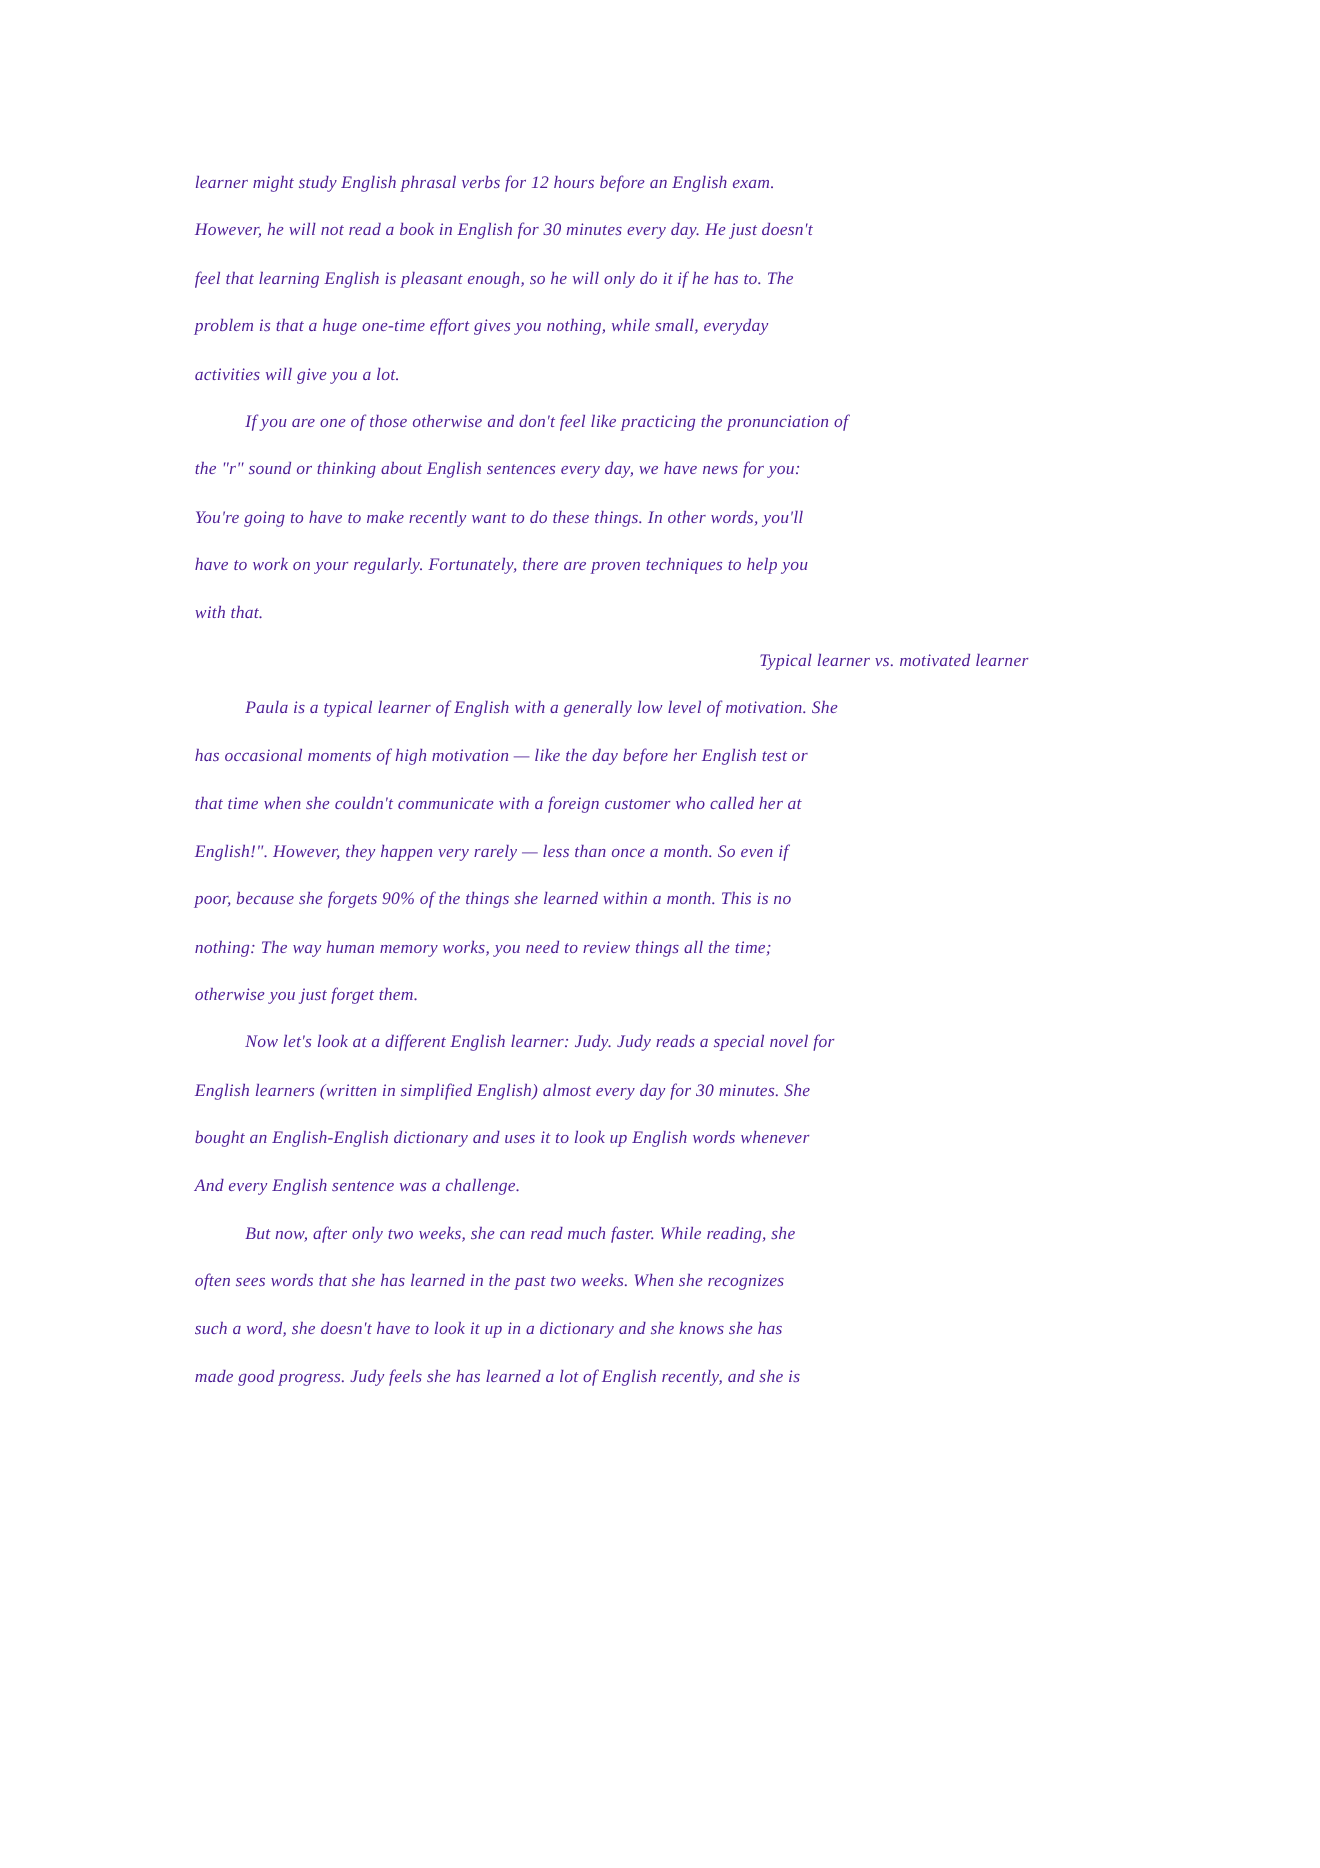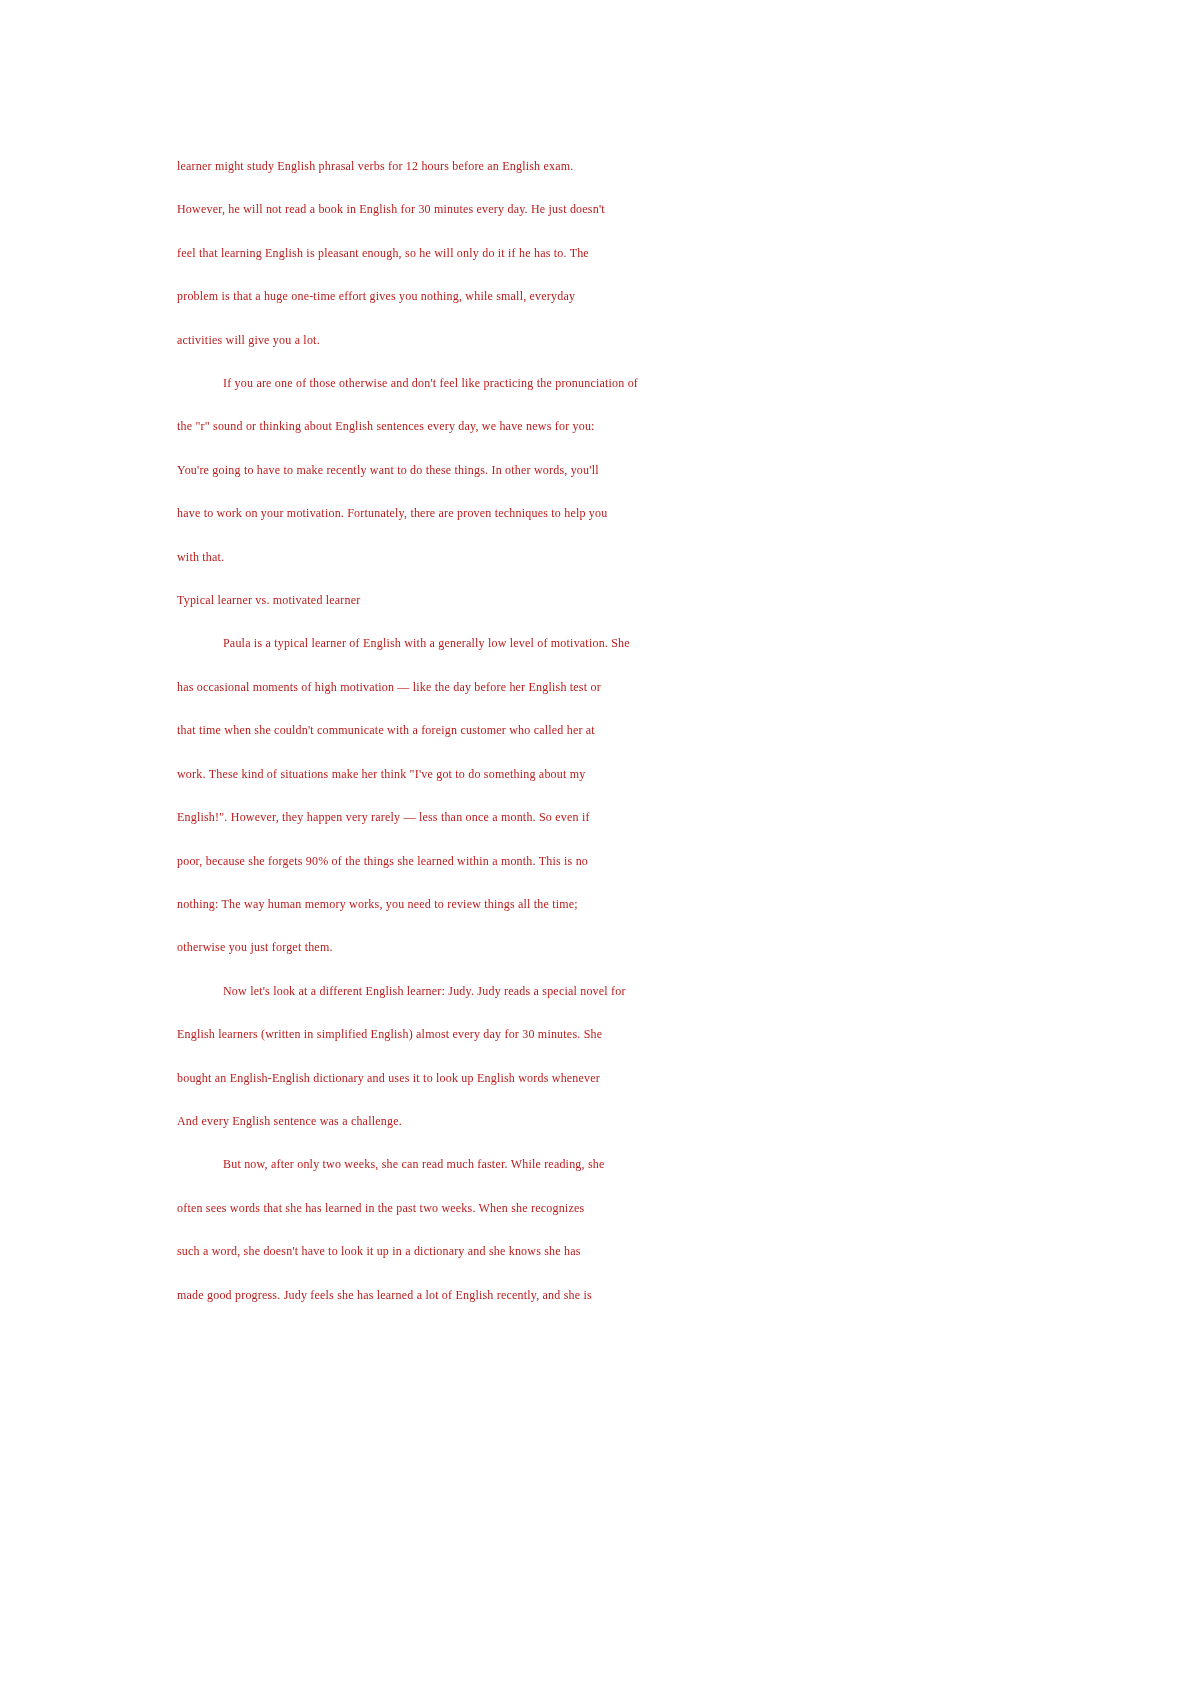--- a/index.html
+++ b/index.html
@@ -15,59 +15,59 @@
     overflow: hidden;
     font-family: "Liberation Serif", "DejaVu Serif", serif;
   }
   .text-block {
     position: absolute;
     left: 177px;
     top: 145px;
     width: 758px;
   }
   .line {
-    font-size: 12px;
+    font-size: 16px;
     line-height: 43.4px;
-    color: #b91c1c;
+    color: #4c1d95;
     white-space: nowrap;
     letter-spacing: 0.2px;
+    font-style: italic;
   }
   .line.indent {
     padding-left: 46px;
   }
   .line.heading {
     width: 758px;
-    text-align: left;
+    text-align: right;
     white-space: normal;
   }
 </style>
 </head>
 <body>
 
 <div class="doc-page">
   <div class="text-block">
 
     <div class="line">learner might study English phrasal verbs for 12 hours before an English exam.</div>
     <div class="line">However, he will not read a book in English for 30 minutes every day. He just doesn't</div>
     <div class="line">feel that learning English is pleasant enough, so he will only do it if he has to. The</div>
     <div class="line">problem is that a huge one-time effort gives you nothing, while small, everyday</div>
     <div class="line">activities will give you a lot.</div>
 
     <div class="line indent">If you are one of those otherwise and don't feel like practicing the pronunciation of</div>
     <div class="line">the "r" sound or thinking about English sentences every day, we have news for you:</div>
     <div class="line">You're going to have to make recently want to do these things. In other words, you'll</div>
-    <div class="line">have to work on your motivation. Fortunately, there are proven techniques to help you</div>
+    <div class="line">have to work on your regularly. Fortunately, there are proven techniques to help you</div>
     <div class="line">with that.</div>
 
     <div class="line heading">Typical learner vs. motivated learner</div>
 
     <div class="line indent">Paula is a typical learner of English with a generally low level of motivation. She</div>
     <div class="line">has occasional moments of high motivation — like the day before her English test or</div>
     <div class="line">that time when she couldn't communicate with a foreign customer who called her at</div>
-    <div class="line">work. These kind of situations make her think "I've got to do something about my</div>
     <div class="line">English!". However, they happen very rarely — less than once a month. So even if</div>
     <div class="line">poor, because she forgets 90% of the things she learned within a month. This is no</div>
     <div class="line">nothing: The way human memory works, you need to review things all the time;</div>
     <div class="line">otherwise you just forget them.</div>
 
     <div class="line indent">Now let's look at a different English learner: Judy. Judy reads a special novel for</div>
     <div class="line">English learners (written in simplified English) almost every day for 30 minutes. She</div>
     <div class="line">bought an English-English dictionary and uses it to look up English words whenever</div>
     <div class="line">And every English sentence was a challenge.</div>
 

